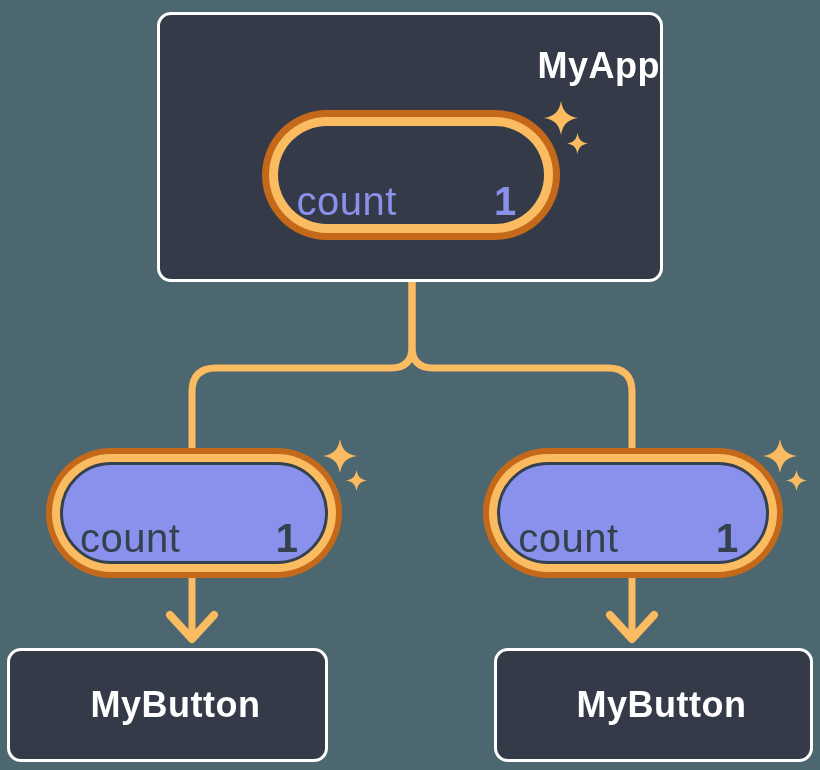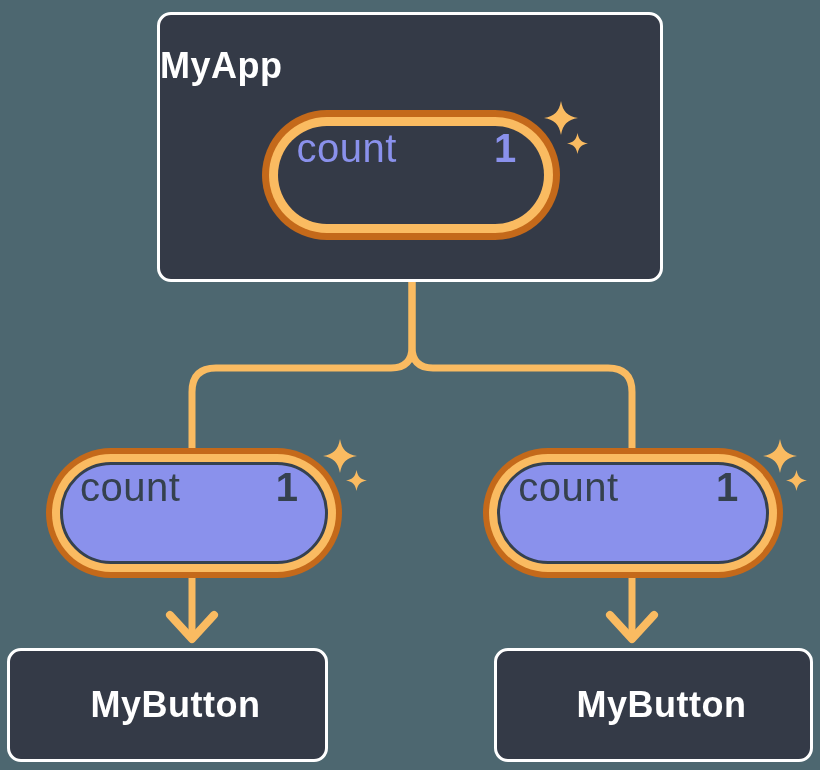--- a/index.html
+++ b/index.html
@@ -32,21 +32,21 @@
     background:var(--card);
     border:3px solid var(--card-border);
     border-radius:14px;
     z-index:2;
   }
   .card-title{
     color:var(--text-light);
     font-size:36px;
     font-weight:600;
     letter-spacing:0.5px;
-    text-align:left;
+    text-align:right;
   }
   .root-card{left:157px;top:12px;width:506px;height:270px;}
   .root-card .card-title{position:absolute;top:30px;left:0;right:0;}
   .leaf-card{display:flex;align-items:center;justify-content:center;padding-left:16px;}
   .leaf-card-left{left:7px;top:648px;width:321px;height:114px;}
   .leaf-card-right{left:494px;top:648px;width:319px;height:114px;}
 
   
   .pill{
     position:absolute;
@@ -57,21 +57,21 @@
   }
   .pill-mid{
     background:var(--orange-light);
     border-radius:999px;
     padding:9px;
     width:100%;height:100%;
   }
   .pill-inner{
     border-radius:999px;
     width:100%;height:100%;
-    display:flex;align-items:flex-start;
+    display:flex;align-items:flex-end;
     overflow:hidden;
     gap:24px;
   }
   .pill-label,.pill-value{
     display:flex;align-items:center;justify-content:center;
     font-size:40px;letter-spacing:0.5px;
   }
   .pill-label{flex:64;}
   .pill-value{flex:36;font-weight:700;}
   .pill-divider{width:3px;flex:none;}

